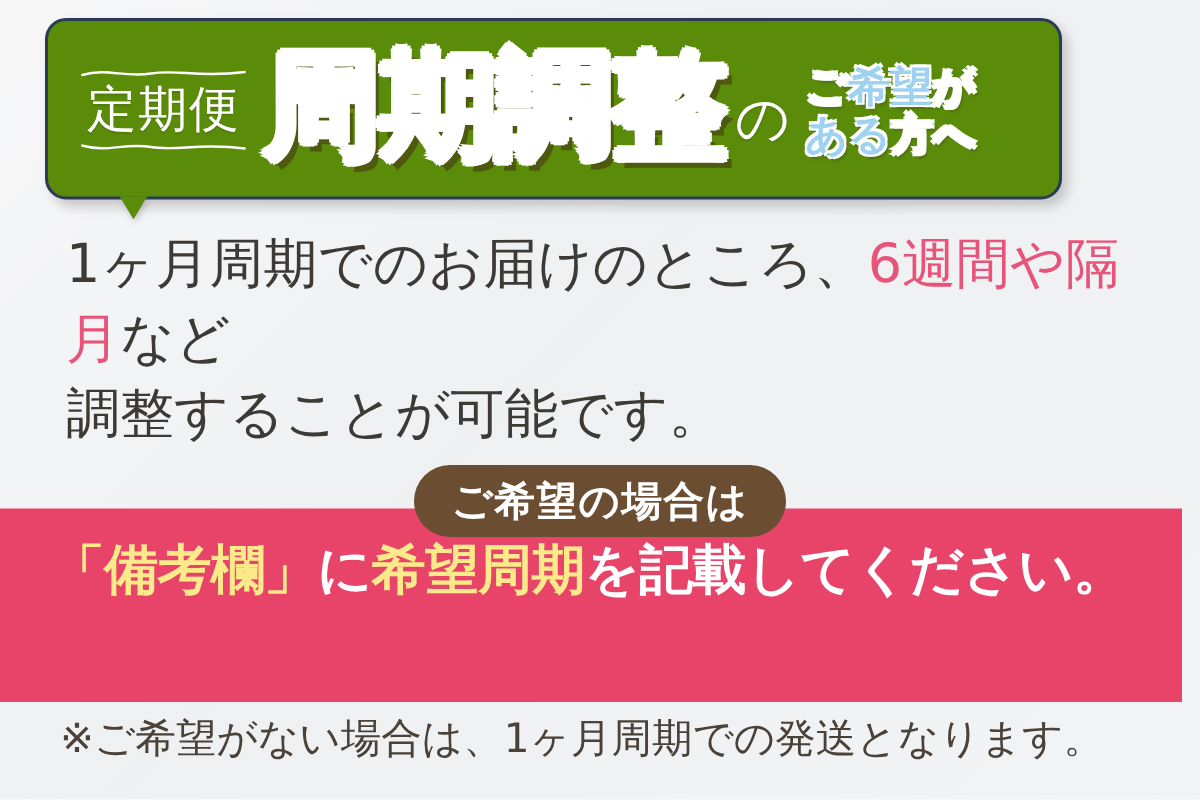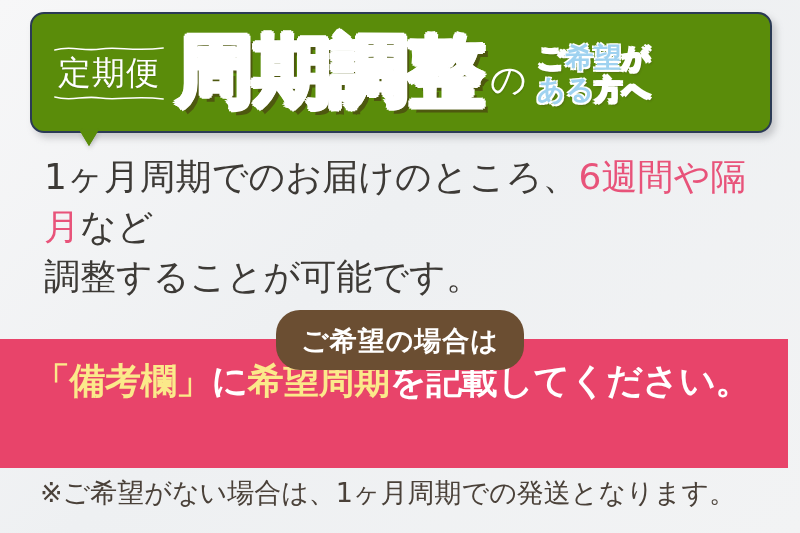--- a/index.html
+++ b/index.html
@@ -13,21 +13,21 @@
     font-family:"DejaVu Sans", sans-serif;
     background:linear-gradient(135deg,#f7f7f8 0%,#eef0f2 45%,#f2f3f4 100%);
     position:relative;
     -webkit-font-smoothing:antialiased;
   }
 
   
   #header-bubble{
     position:absolute;
     left:30px; top:12px;
-    width:742px; height:121px;
+    width:678px; height:121px;
     background:#5a8c0a;
     border:2px solid #2b3a55;
     border-radius:14px;
     box-shadow:4px 5px 7px rgba(120,120,125,.35);
   }
   #header-tail{
     position:absolute;
     left:80px; top:131px;
     width:0; height:0;
     border-left:9px solid transparent;
@@ -140,21 +140,21 @@
     background:linear-gradient(to top,#fbf0a0 0%,#fbf0a0 62%,rgba(251,240,160,0) 62%);
   }
   .hl-pad{
     background:linear-gradient(to top,#fbf0a0 0%,#fbf0a0 62%,rgba(251,240,160,0) 62%);
   }
 
   
   #case-badge{
     position:absolute;
     left:276px; top:310px;
-    width:248px; height:60px;
+    width:248px; height:48px;
     background:#6b4e32;
     border-radius:24px;
     display:flex; align-items:center; justify-content:center;
     z-index:5;
   }
   #case-badge-label{
     color:#ffffff;
     font-size:27px;
     font-weight:700;
     letter-spacing:1px;

